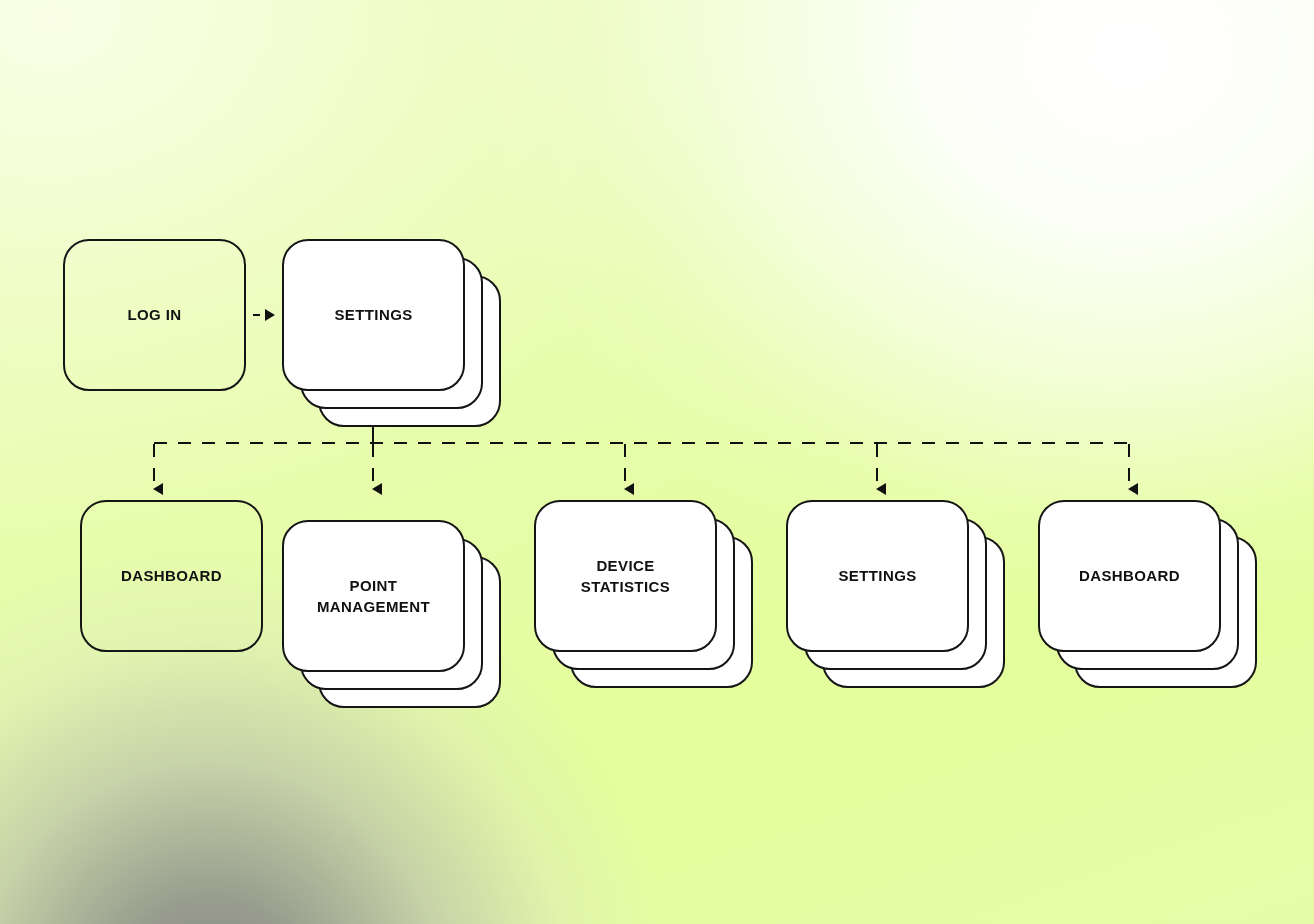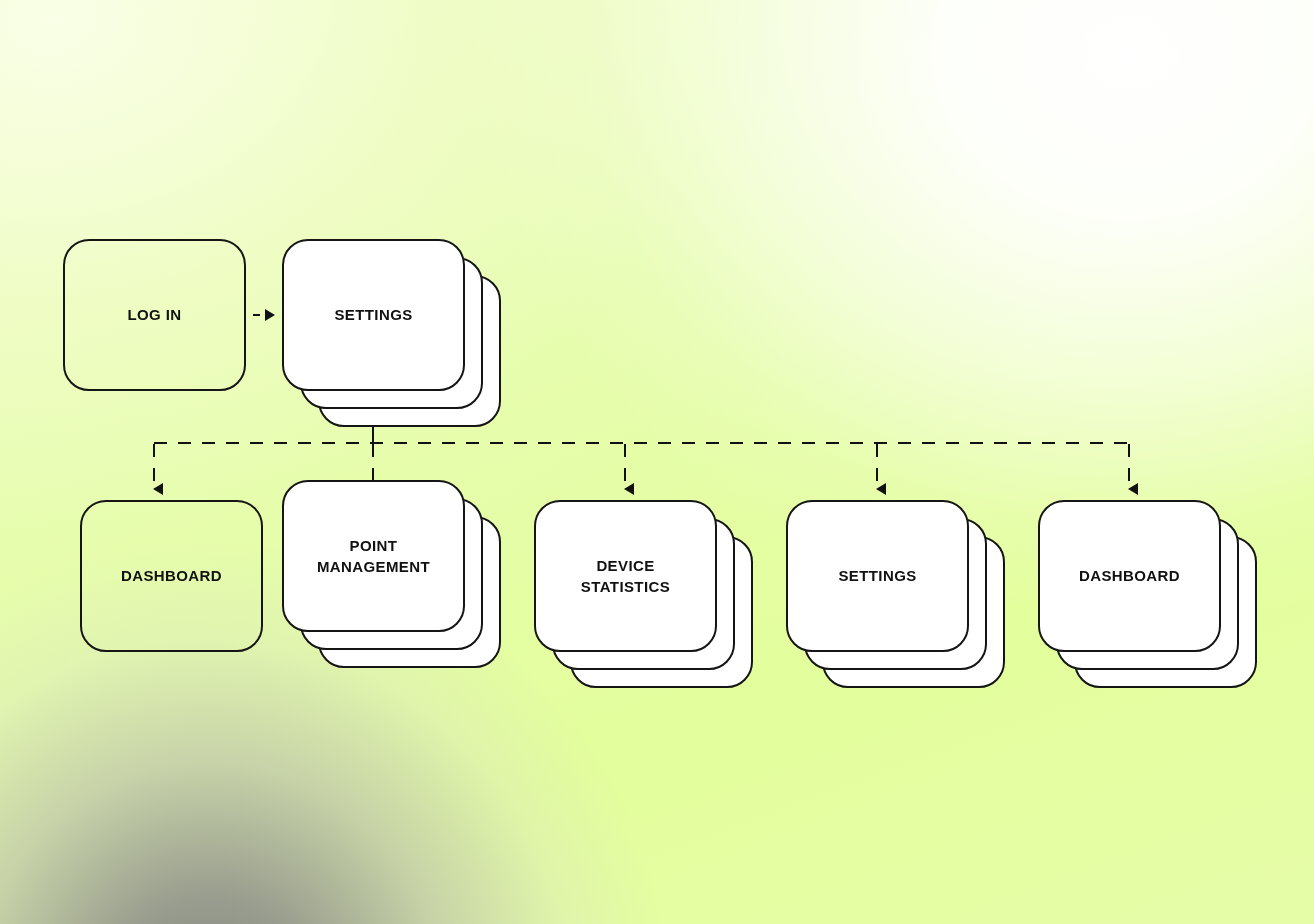--- a/index.html
+++ b/index.html
@@ -140,21 +140,21 @@
       <span class="node-label">SETTINGS</span>
     </div>
   </div>
 
   <div class="node" style="left:63px; top:500px; width:219px; height:188px;">
     <div class="card ghost front" style="left:17px; top:0; width:183px; height:152px;">
       <span class="node-label">DASHBOARD</span>
     </div>
   </div>
 
-  <div class="node" style="left:282px; top:480px; width:255px; height:200px;">
+  <div class="node" style="left:282px; top:520px; width:255px; height:200px;">
     <div class="card solid s2" style="left:36px; top:36px; width:183px; height:152px;"></div>
     <div class="card solid s1" style="left:18px; top:18px; width:183px; height:152px;"></div>
     <div class="card solid front" style="left:0; top:0; width:183px; height:152px;">
       <span class="node-label">POINT
 MANAGEMENT</span>
     </div>
   </div>
 
   <div class="node" style="left:534px; top:500px; width:255px; height:200px;">
     <div class="card solid s2" style="left:36px; top:36px; width:183px; height:152px;"></div>

